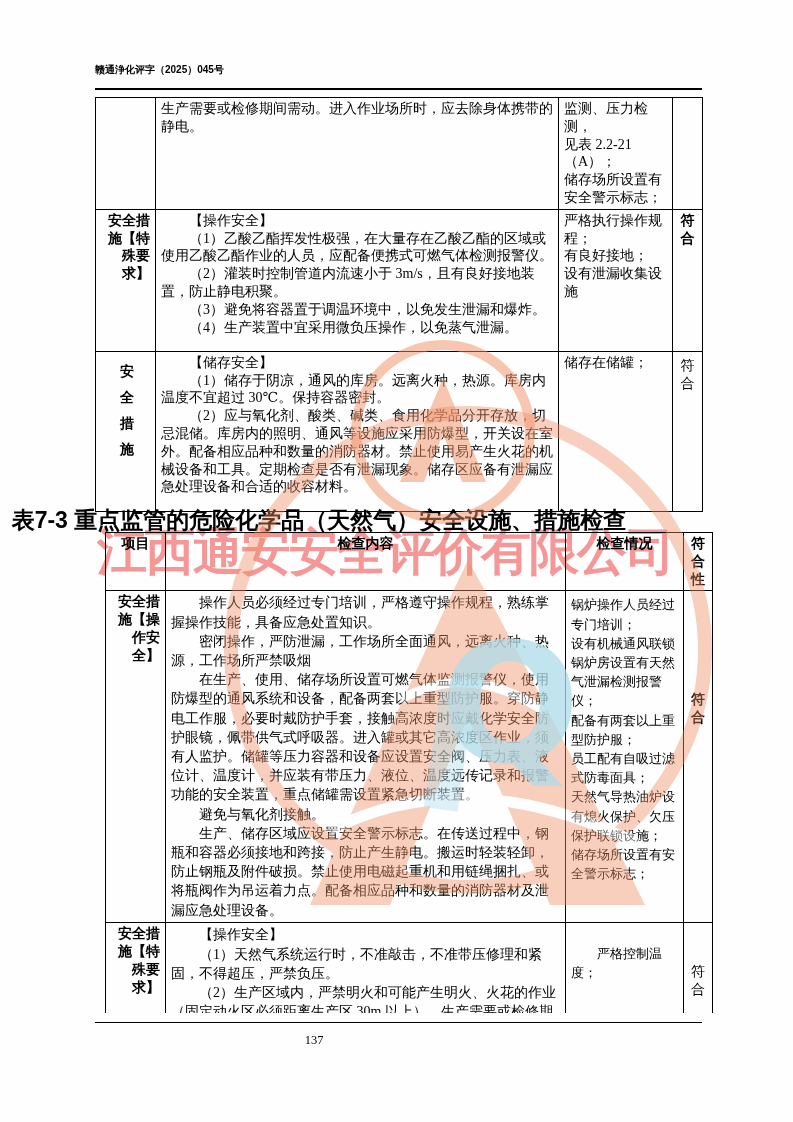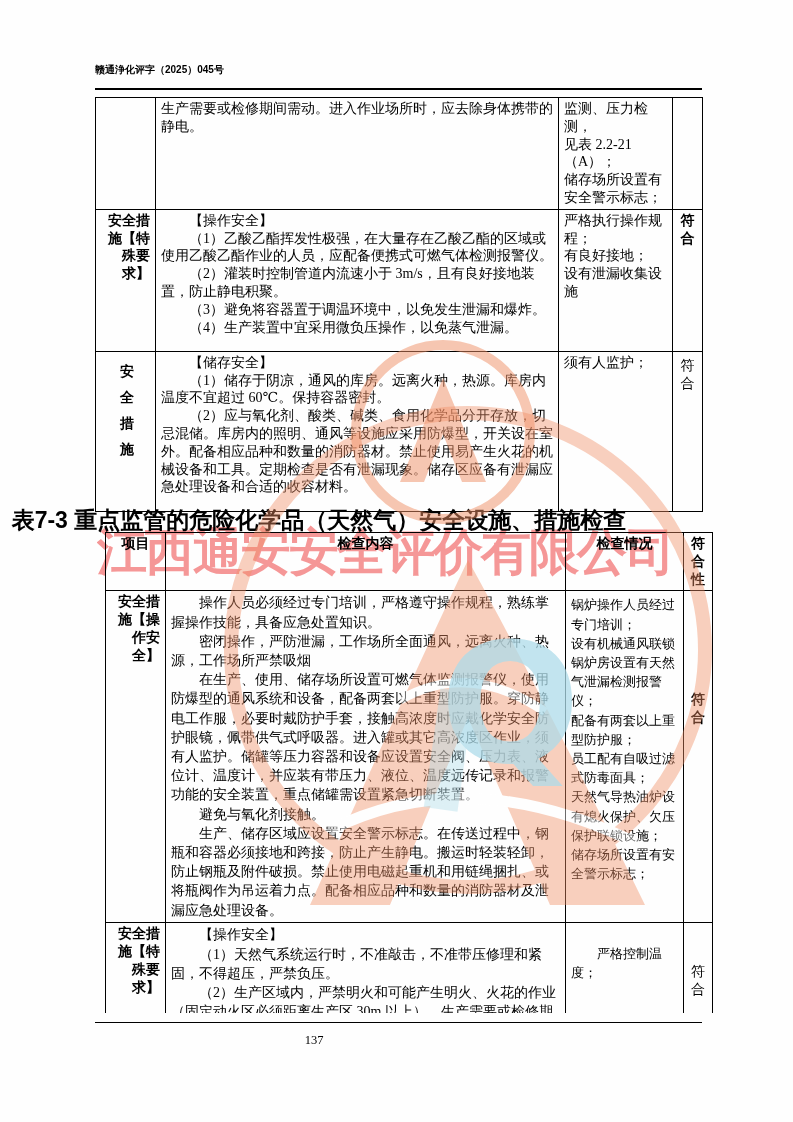--- a/index.html
+++ b/index.html
@@ -101,25 +101,25 @@
 设有泄漏收集设施</td>
           <td class="verdict bold">符合</td>
         </tr>
         <tr style="height:160px">
           <td class="label-cell">
             <div class="vert-label">安全措施</div>
           </td>
           <td class="content-cell">
             <div>
                   <p>【储存安全】</p>
-                  <p>（1）储存于阴凉，通风的库房。远离火种，热源。库房内温度不宜超过 60℃。保持容器密封。</p>
+                  <p>（1）储存于阴凉，通风的库房。远离火种，热源。库房内温度不宜超过 30℃。保持容器密封。</p>
                   <p>（2）应与氧化剂、酸类、碱类、食用化学品分开存放，切忌混储。库房内的照明、通风等设施应采用防爆型，开关设在室外。配备相应品种和数量的消防器材。禁止使用易产生火花的机械设备和工具。定期检查是否有泄漏现象。储存区应备有泄漏应急处理设备和合适的收容材料。</p>
                 </div>
           </td>
-          <td class="sit">须有人监护；</td>
+          <td class="sit">储存在储罐；</td>
           <td class="verdict top">符合</td>
         </tr>
       </tbody>
         </table>
     </div>
 
     <div class="tbl-title">表7-3 重点监管的危险化学品（天然气）安全设施、措施检查</div>
 
     <div class="tbl2-wrap">
       <table class="t t2">

